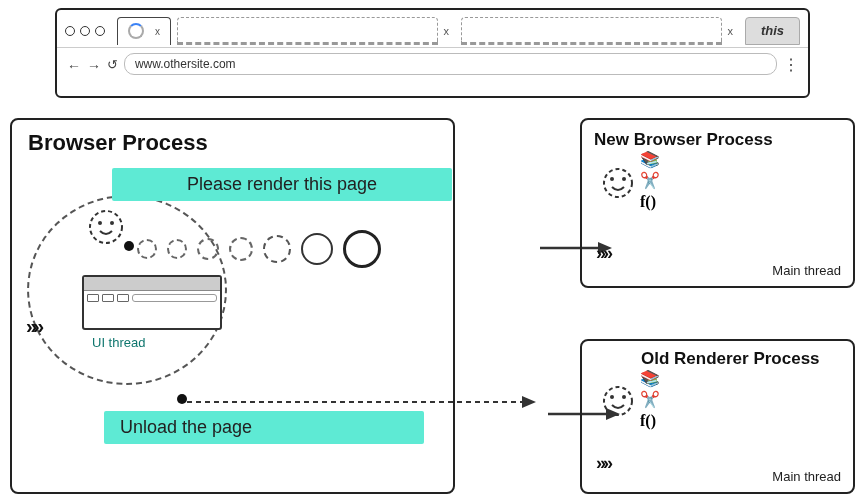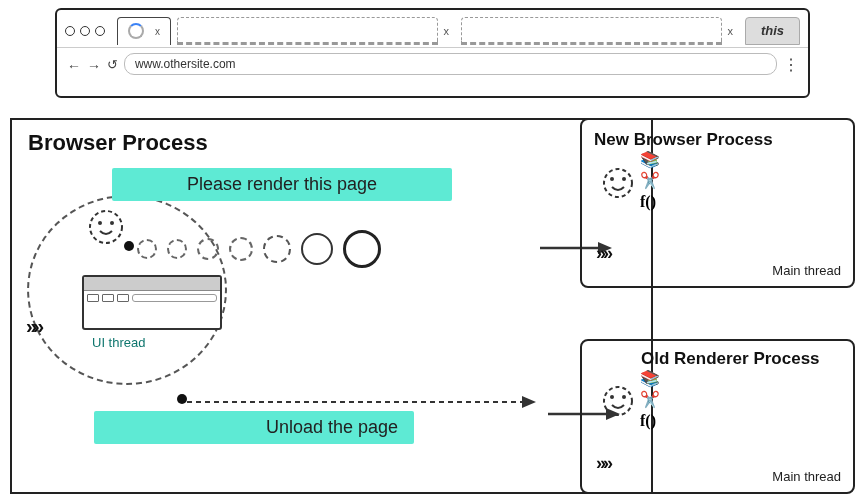--- a/index.html
+++ b/index.html
@@ -144,24 +144,24 @@
       right: 0;
       bottom: 0;
       background: #fff;
     }
 
     
     .browser-process-box {
       position: absolute;
       top: 10px;
       left: 10px;
-      width: 643px;
+      width: 445px;
       bottom: 10px;
       border: 2.5px solid #222;
-      border-radius: 0;
+      border-radius: 8px;
     }
 
     .browser-process-label {
       position: absolute;
       top: 10px;
       left: 16px;
       font-size: 22px;
       font-weight: bold;
       color: #111;
     }
@@ -220,23 +220,23 @@
     .please-render {
       top: 48px;
       left: 100px;
       right: auto;
       width: 340px;
       text-align: center;
     }
 
     .unload-page {
       bottom: 48px;
-      left: 82px;
+      left: 92px;
       width: 320px;
-      text-align: right;
+      text-align: left;
       margin-top: 27px;
     }
 
     
     .dashed-oval {
       position: absolute;
       top: 75px;
       left: 15px;
       width: 200px;
       height: 190px;

